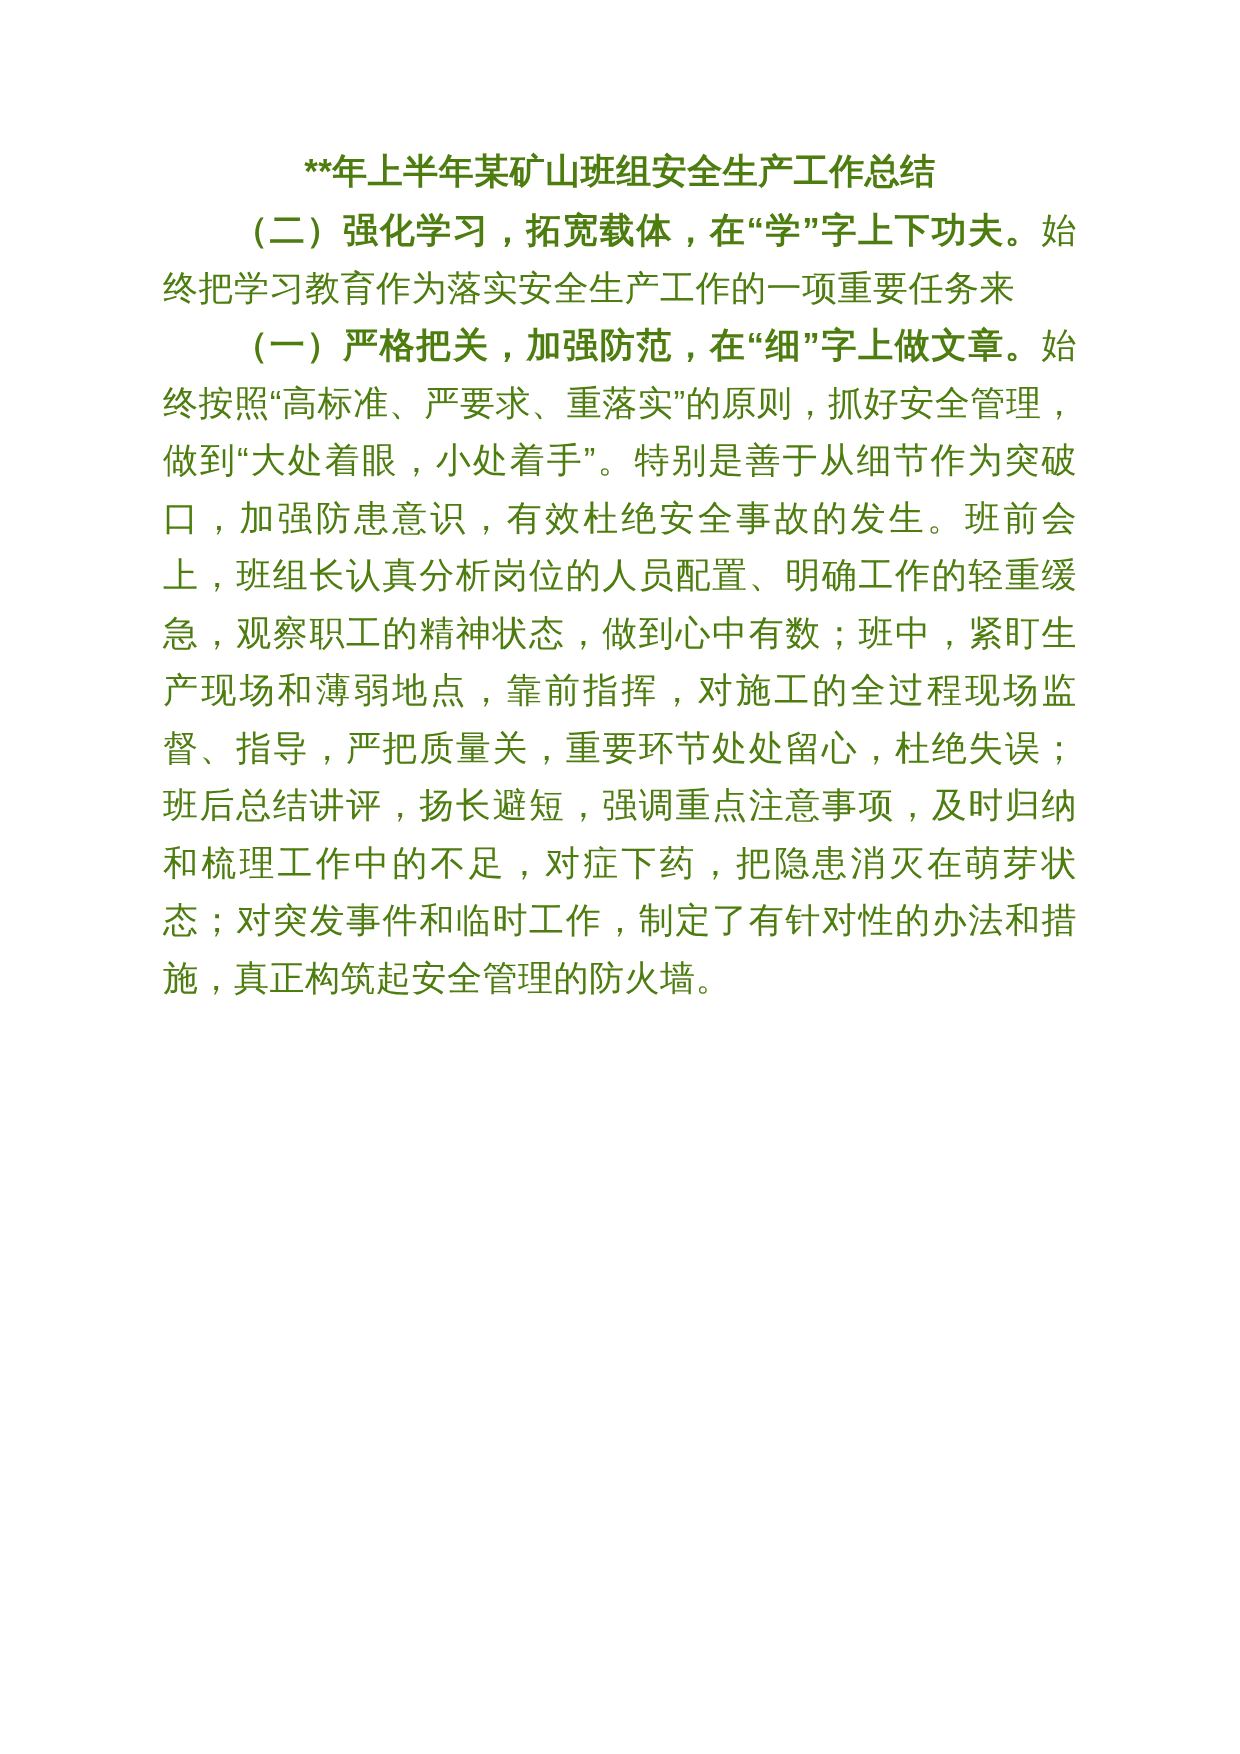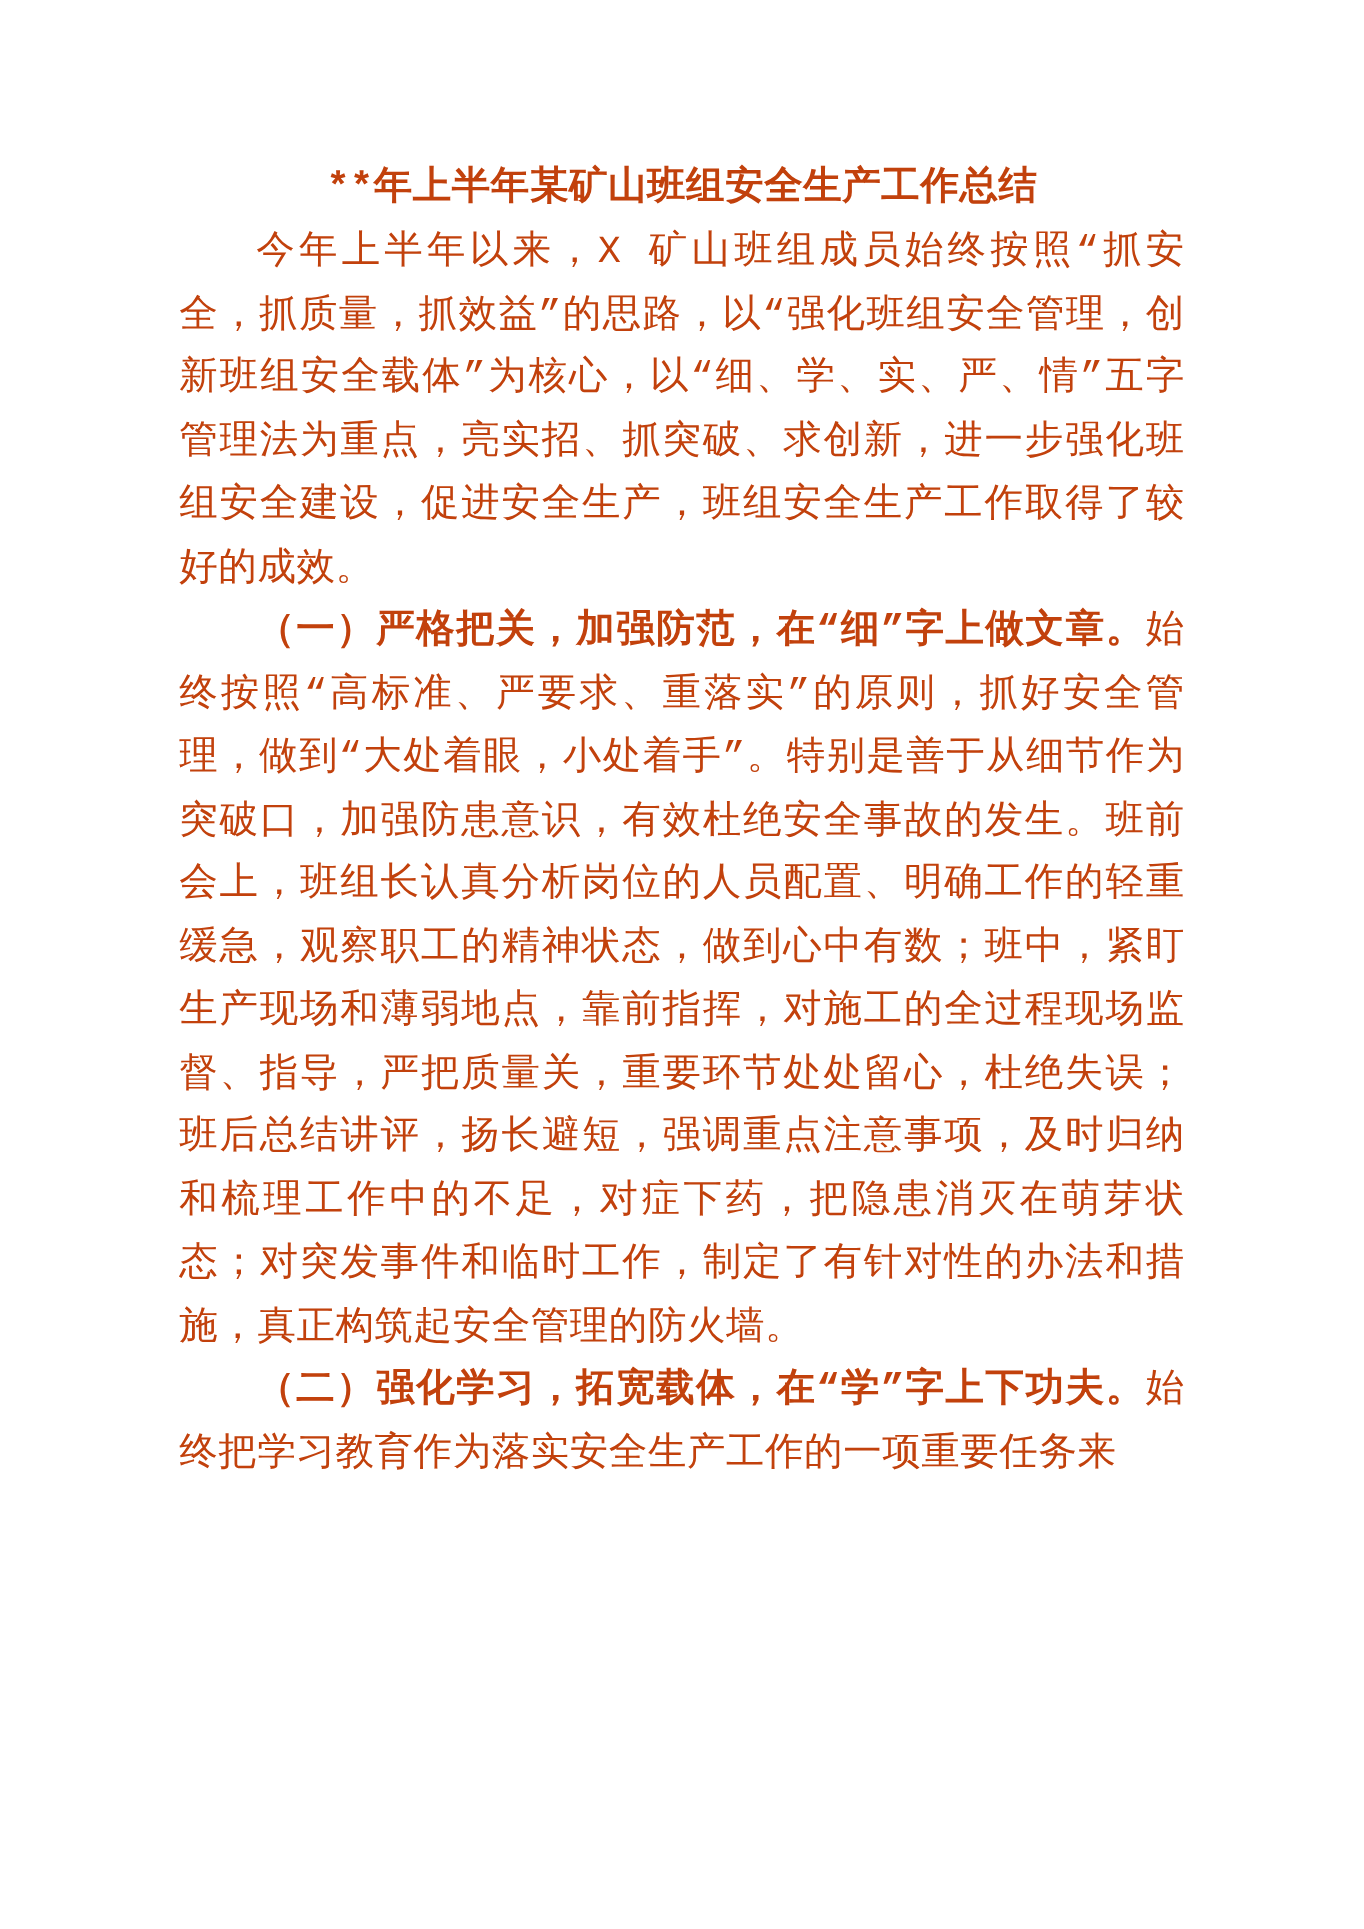--- a/index.html
+++ b/index.html
@@ -8,22 +8,22 @@
     background: #ffffff;
   }
   .page {
     position: relative;
     width: 1240px;
     height: 1693px;
     margin: 0 auto;
     background: #ffffff;
     box-sizing: border-box;
     padding: 142px 163px 0 163px;
-    font-family: Liberation Mono, monospace;
-    color: #c2410c;
+    font-family: Liberation Sans, sans-serif;
+    color: #4d7c0f;
     overflow: hidden;
   }
   .doc-title {
     margin: 0 0 1px 0;
     text-align: center;
     font-size: 35px;
     font-weight: bold;
     line-height: 58px;
     letter-spacing: 0.5px;
   }
@@ -45,17 +45,16 @@
   .doc-body span.regular {
     font-weight: normal;
   }
 </style>
 </head>
 <body>
 
 <div class="page">
   <h1 class="doc-title">**年上半年某矿山班组安全生产工作总结</h1>
   <div class="doc-body">
-      <p class="body"><span class="regular">今年上半年以来，X 矿山班组成员始终按照“抓安全，抓质量，抓效益”的思路，以“强化班组安全管理，创新班组安全载体”为核心，以“细、学、实、严、情”五字管理法为重点，亮实招、抓突破、求创新，进一步强化班组安全建设，促进安全生产，班组安全生产工作取得了较好的成效。</span></p>
+      <p class="body"><span class="bold">（二）强化学习，拓宽载体，在“学”字上下功夫。</span><span class="regular">始终把学习教育作为落实安全生产工作的一项重要任务来</span></p>
       <p class="body"><span class="bold">（一）严格把关，加强防范，在“细”字上做文章。</span><span class="regular">始终按照“高标准、严要求、重落实”的原则，抓好安全管理，做到“大处着眼，小处着手”。特别是善于从细节作为突破口，加强防患意识，有效杜绝安全事故的发生。班前会上，班组长认真分析岗位的人员配置、明确工作的轻重缓急，观察职工的精神状态，做到心中有数；班中，紧盯生产现场和薄弱地点，靠前指挥，对施工的全过程现场监督、指导，严把质量关，重要环节处处留心，杜绝失误；班后总结讲评，扬长避短，强调重点注意事项，及时归纳和梳理工作中的不足，对症下药，把隐患消灭在萌芽状态；对突发事件和临时工作，制定了有针对性的办法和措施，真正构筑起安全管理的防火墙。</span></p>
-      <p class="body"><span class="bold">（二）强化学习，拓宽载体，在“学”字上下功夫。</span><span class="regular">始终把学习教育作为落实安全生产工作的一项重要任务来</span></p>
     </div>
 </div>
 
 </body></html>

